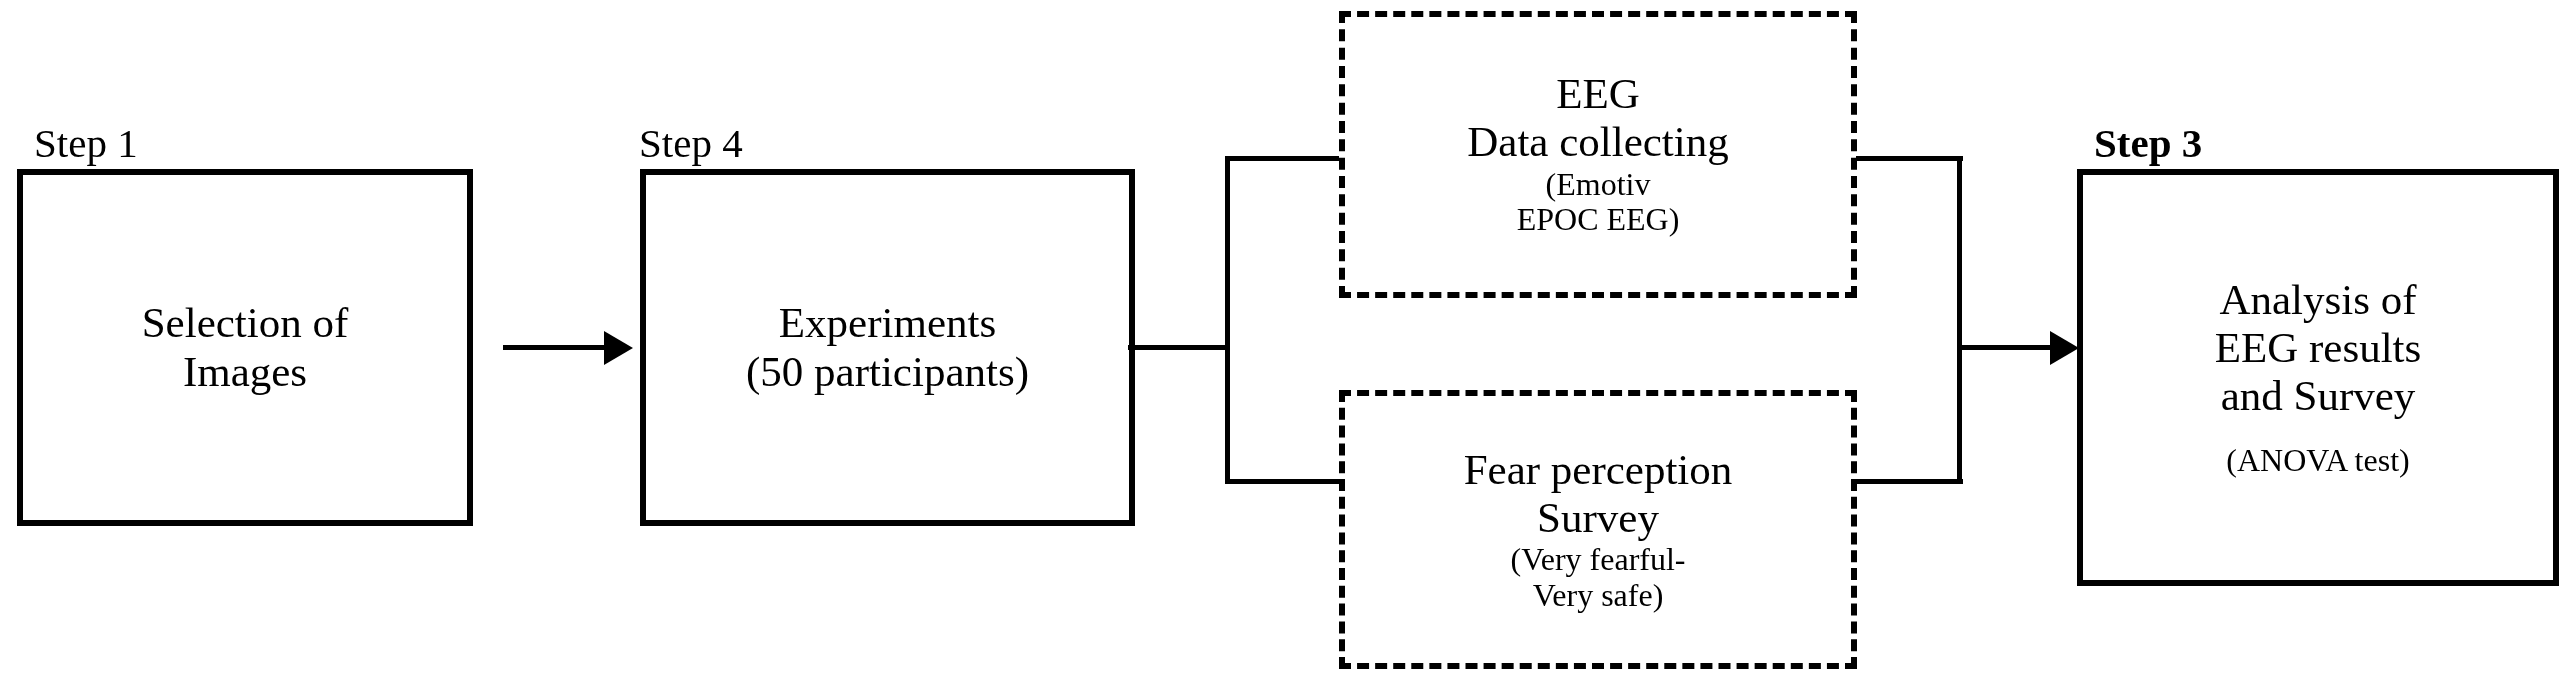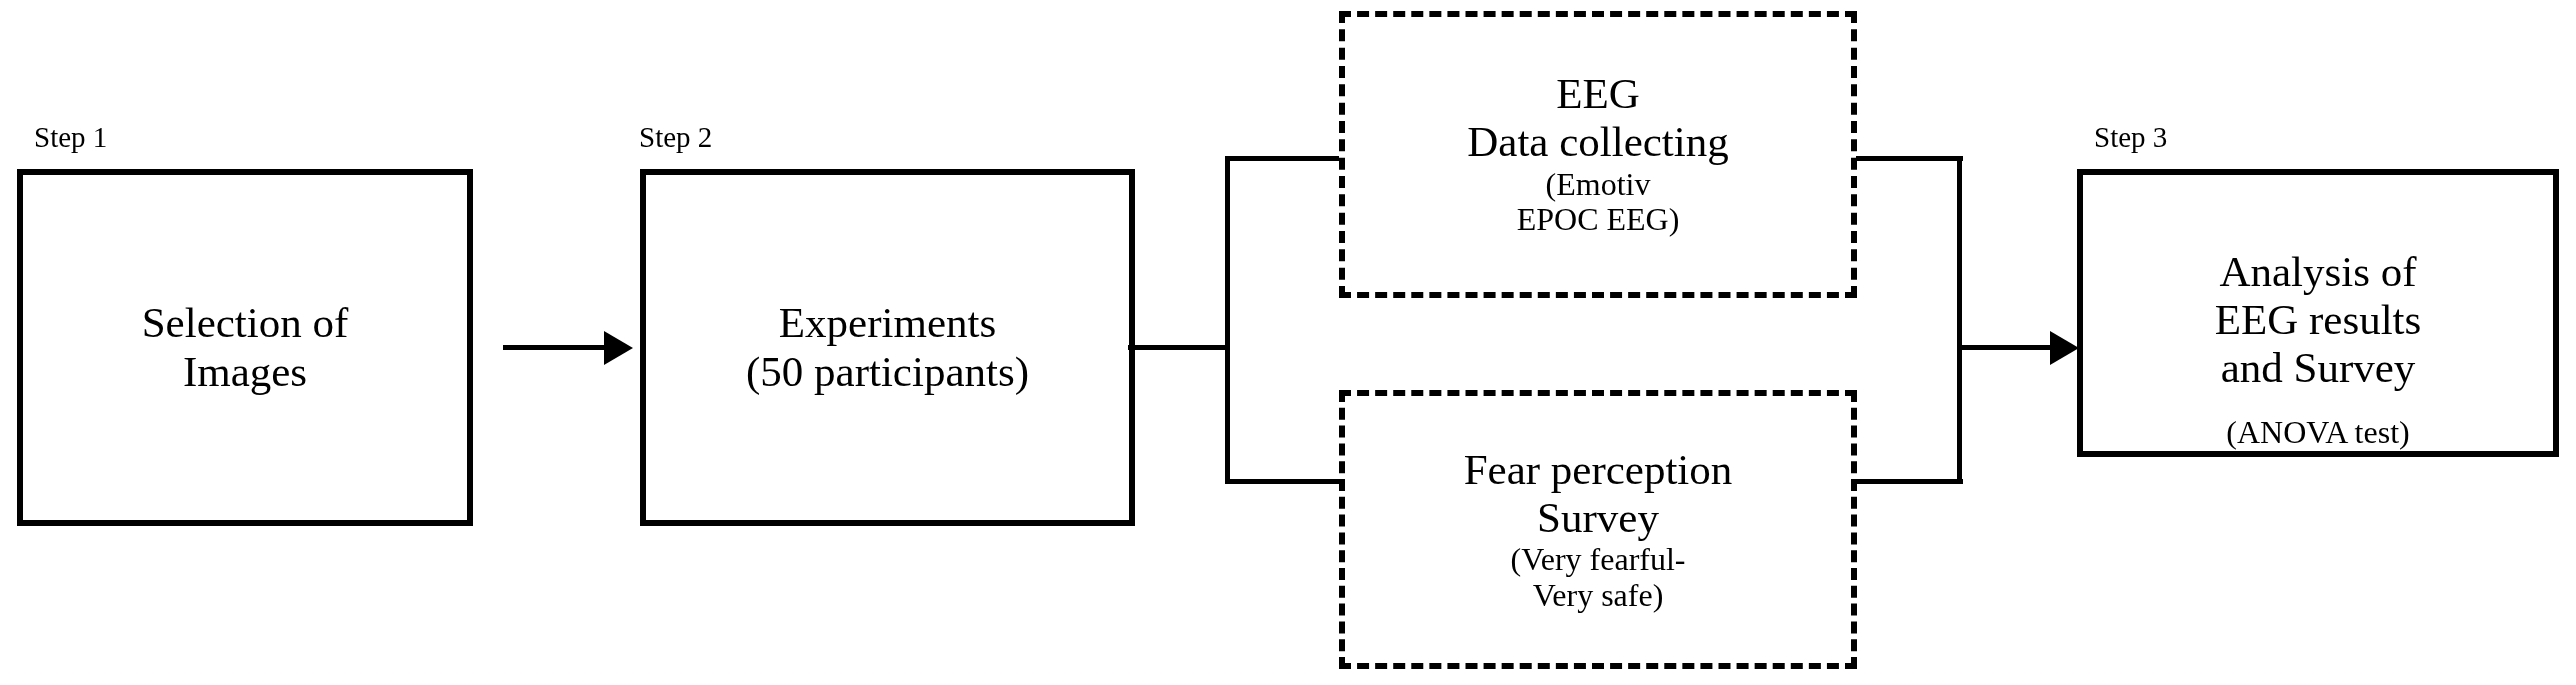--- a/index.html
+++ b/index.html
@@ -14,21 +14,21 @@
     height: 686px;
     background: #ffffff;
     font-family: "Liberation Serif", "DejaVu Serif", serif;
     color: #000000;
     overflow: hidden;
   }
 
   
   .step-label {
     position: absolute;
-    font-size: 29px;
+    font-size: 41px;
     line-height: 1;
     color: #000;
     white-space: nowrap;
     text-align: right;
   }
 
   
   .box-solid {
     position: absolute;
     box-sizing: border-box;
@@ -93,21 +93,21 @@
   <div class="step-label" style="left:34px; top:123px;">Step 1</div>
 
   <div class="box-solid" style="left:17px; top:169px; width:456px; height:357px;">
     <div class="line-main">Selection of</div>
     <div class="line-main">Images</div>
   </div>
 
   <div class="h-line" style="left:503px; top:345px; width:107px;"></div>
   <div class="arrow-head" style="left:604px; top:331px;"></div>
 
-  <div class="step-label" style="left:639px; top:123px;">Step 2</div>
+  <div class="step-label" style="left:639px; top:123px;">Step 4</div>
 
   <div class="box-solid" style="left:633px; top:169px; width:495px; height:357px;margin-left:7px;">
     <div class="line-main">Experiments</div>
     <div class="line-main">(50 participants)</div>
   </div>
 
   <div class="h-line" style="left:1128px; top:345px; width:102px;"></div>
   <div class="v-line" style="left:1225px; top:156px; height:328px;"></div>
   <div class="h-line" style="left:1225px; top:156px; width:116px;"></div>
   <div class="h-line" style="left:1225px; top:479px; width:116px;"></div>
@@ -125,23 +125,23 @@
     <div class="line-sub">(Very fearful-</div>
     <div class="line-sub">Very safe)</div>
   </div>
 
   <div class="h-line" style="left:1856px; top:156px; width:107px;"></div>
   <div class="h-line" style="left:1856px; top:479px; width:107px;"></div>
   <div class="v-line" style="left:1957px; top:156px; height:328px;"></div>
   <div class="h-line" style="left:1957px; top:345px; width:98px;"></div>
   <div class="arrow-head" style="left:2050px; top:331px;"></div>
 
-  <div class="step-label" style="left:2094px; top:123px;">Step 3</div>
+  <div class="step-label" style="left:2094px; top:123px;font-weight:bold;">Step 3</div>
 
-  <div class="box-solid" style="left:2077px; top:169px; width:482px; height:288px;justify-content:flex-end;">
+  <div class="box-solid" style="left:2077px; top:169px; width:482px; height:417px;">
     <div class="line-main">Analysis of</div>
     <div class="line-main">EEG results</div>
     <div class="line-main">and Survey</div>
     <div class="line-sub" style="margin-top:23px;">(ANOVA test)</div>
   </div>
 
 </div>
 
 
 </body></html>

